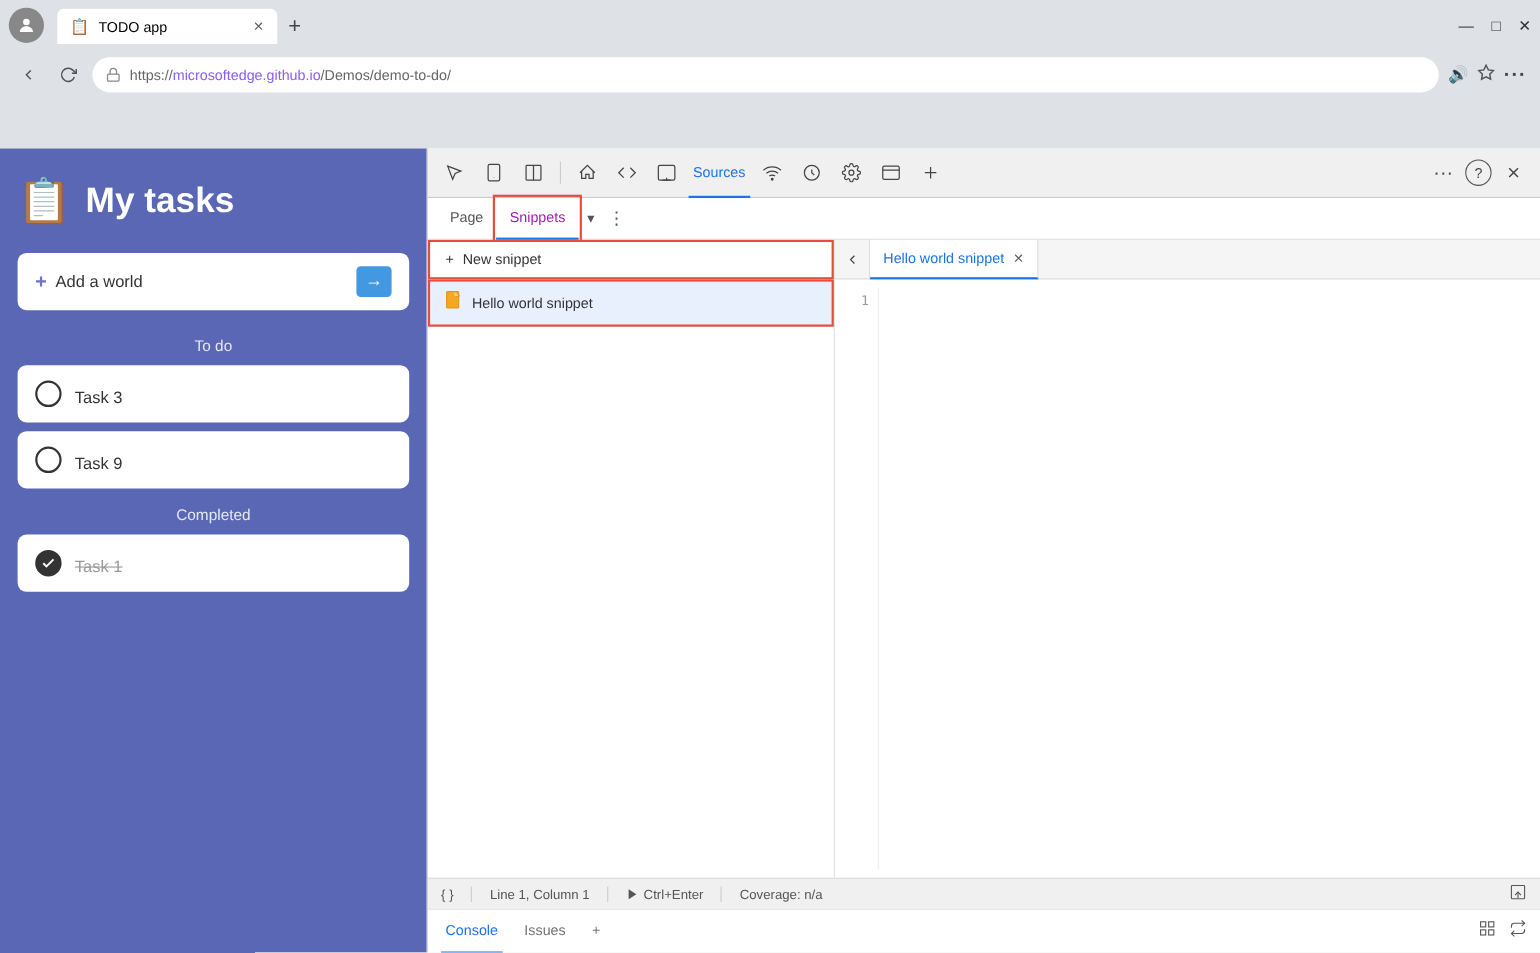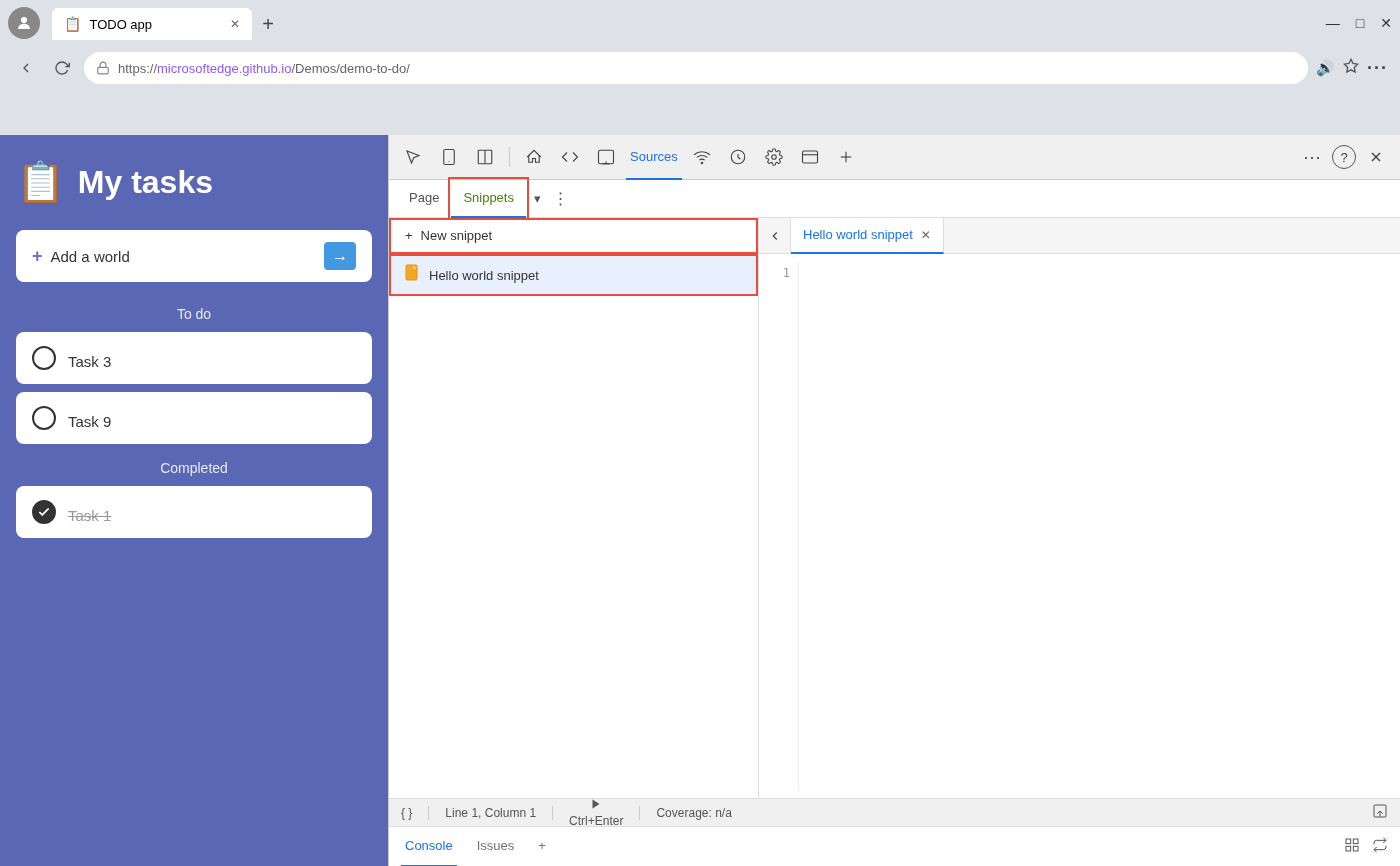--- a/index.html
+++ b/index.html
@@ -50,21 +50,21 @@
 
     
     .devtools-toolbar { display: flex; align-items: center; height: 45px; background: #f0f0f0; border-bottom: 1px solid #ccc; padding: 0 8px; gap: 4px; }
     .dt-icon { width: 32px; height: 32px; display: flex; align-items: center; justify-content: center; border-radius: 4px; cursor: pointer; color: #444; font-size: 16px; }
     .dt-separator { width: 1px; height: 20px; background: #ccc; margin: 0 4px; }
     .dt-tab-active { color: #1a73e8; font-size: 13px; font-weight: 500; padding: 0 4px; border-bottom: 2px solid #1a73e8; height: 45px; display: flex; align-items: center; }
 
     
     .devtools-subtoolbar { display: flex; align-items: center; height: 38px; border-bottom: 1px solid #ddd; padding: 0 8px; gap: 0; background: white; }
     .sub-tab { padding: 0 12px; height: 38px; display: flex; align-items: center; font-size: 13px; color: #555; cursor: pointer; border-bottom: 2px solid transparent; }
-    .sub-tab.active { color: #4d7c0f; border-bottom: 2px solid #1a73e8; outline: 2px solid #e74c3c; outline-offset: 1px; }
+    .sub-tab.active { color: #a21caf; border-bottom: 2px solid #1a73e8; outline: 2px solid #e74c3c; outline-offset: 1px; }
     .sub-dropdown { display: flex; align-items: center; gap: 4px; color: #555; cursor: pointer; padding: 0 8px; font-size: 13px; }
     .sub-more { margin-left: 4px; font-size: 16px; color: #555; cursor: pointer; }
 
     
     .devtools-main { display: flex; flex: 1; overflow: hidden; }
 
     
     .file-list-panel { width: 370px; border-right: 1px solid #ddd; background: white; display: flex; flex-direction: column; }
     .new-snippet-btn { display: flex; align-items: center; gap: 8px; padding: 10px 16px; font-size: 13px; color: #333; cursor: pointer; border-bottom: 1px solid #eee; outline: 2px solid #e74c3c; outline-offset: -2px; }
     .snippet-item { display: flex; align-items: center; gap: 8px; padding: 10px 16px; font-size: 13px; color: #333; cursor: pointer; background: #e8f0fe; outline: 2px solid #e74c3c; outline-offset: -2px; }
@@ -76,21 +76,21 @@
     .editor-back-btn { width: 32px; height: 36px; display: flex; align-items: center; justify-content: center; border-right: 1px solid #ddd; cursor: pointer; color: #444; }
     .editor-tab { display: flex; align-items: center; gap: 8px; padding: 0 12px; height: 36px; background: white; border-right: 1px solid #ddd; font-size: 13px; color: #1a73e8; border-bottom: 2px solid #1a73e8; }
     .editor-tab-close { color: #666; font-size: 12px; cursor: pointer; }
     .editor-content { flex: 1; padding: 8px 0; font-family: monospace; font-size: 13px; display: flex; }
     .line-numbers { width: 40px; padding: 4px 8px; text-align: right; color: #999; font-size: 12px; border-right: 1px solid #eee; }
     .code-area { flex: 1; padding: 4px 12px; }
 
     
     .devtools-status { height: 28px; background: #f0f0f0; border-top: 1px solid #ddd; display: flex; align-items: center; padding: 0 12px; gap: 16px; font-size: 12px; color: #555; }
     .status-separator { width: 1px; height: 14px; background: #ccc; }
-    .status-run { display: flex; align-items: center; gap: 4px; cursor: pointer; flex-direction: column; }
+    .status-run { display: flex; align-items: center; gap: 4px; cursor: pointer; }
 
     
     .devtools-bottom { height: 40px; background: white; border-top: 1px solid #ddd; display: flex; align-items: center; padding: 0 12px; gap: 16px; }
     .bottom-tab { font-size: 13px; color: #737373; cursor: pointer; padding: 0 4px; height: 40px; display: flex; align-items: center; border-bottom: 2px solid transparent; }
     .bottom-tab.active { color: #1a73e8; border-bottom: 2px solid #1a73e8; }
     .bottom-icons { margin-left: auto; display: flex; gap: 12px; color: #555; font-size: 16px; }
   </style>
 </head>
 <body>
 

